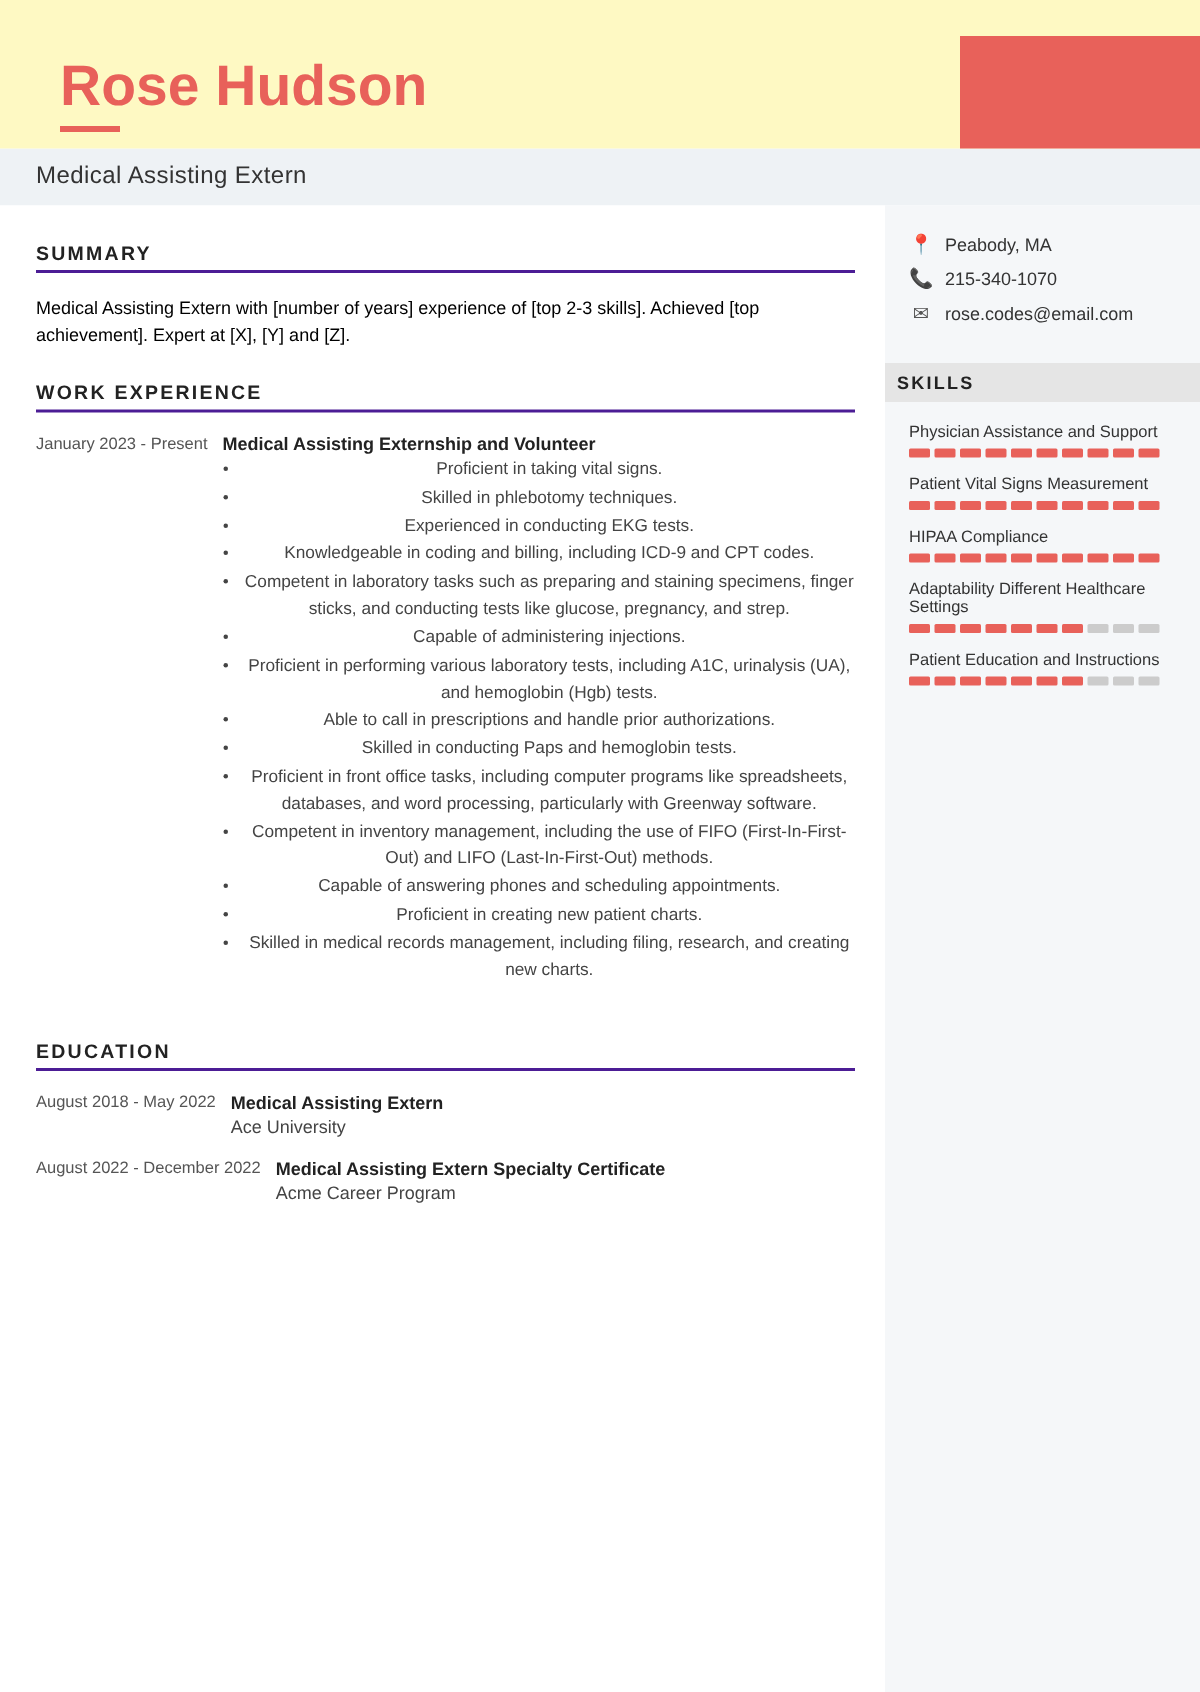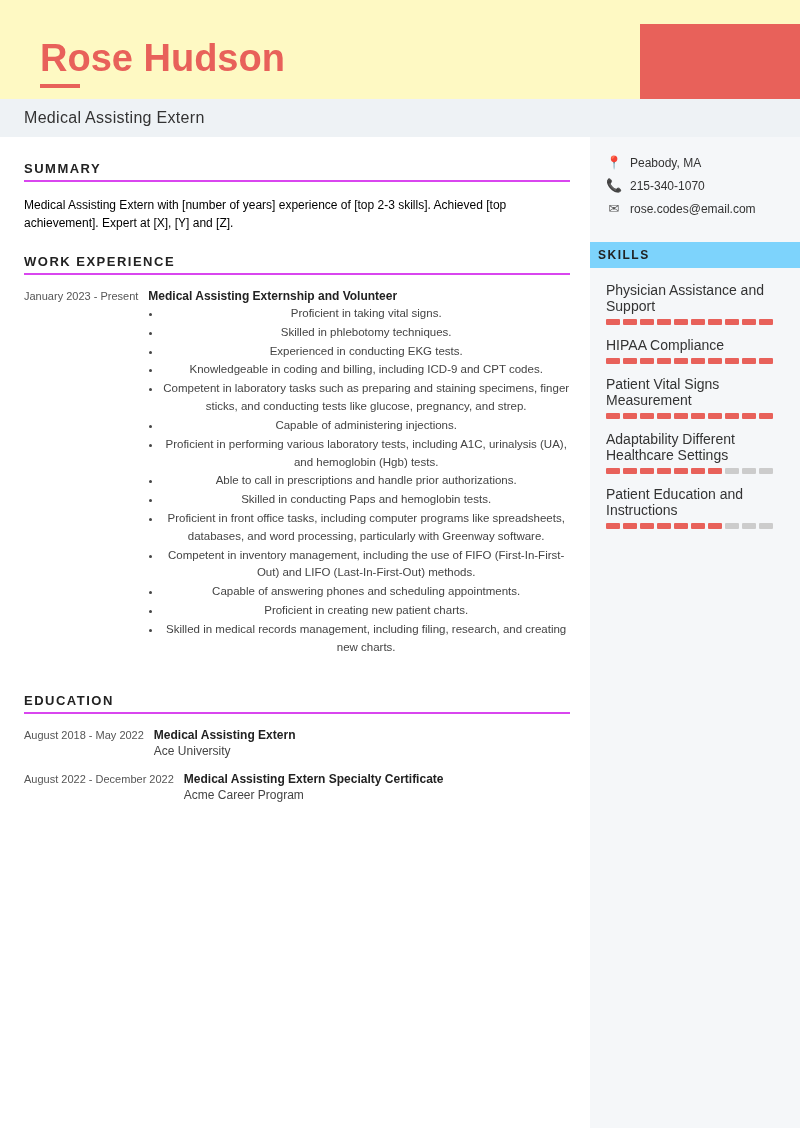--- a/index.html
+++ b/index.html
@@ -71,21 +71,21 @@
       flex: 1;
       padding: 24px 20px 24px 24px;
       background: #fff;
     }
 
     .section-title {
       font-size: 13px;
       font-weight: bold;
       letter-spacing: 1.5px;
       color: #222;
-      border-bottom: 2px solid #d946ef;
+      border-bottom: 2px solid #4c1d95;
       padding-bottom: 4px;
       margin-bottom: 14px;
       text-transform: uppercase;
     }
 
     .summary-text {
       font-size: 12px;
       color: #000000;
       line-height: 1.5;
       margin-bottom: 22px;
@@ -178,32 +178,32 @@
       text-align: center;
     }
 
     .skills-section {}
     .skills-title {
       font-size: 12px;
       font-weight: bold;
       letter-spacing: 1.5px;
       color: #222;
       text-transform: uppercase;
-      background: #7dd3fc;
+      background: #e5e5e5;
       padding: 6px 8px;
       margin-bottom: 14px;
       margin-left: -16px;
       margin-right: -16px;
     }
 
     .skill-item {
       margin-bottom: 12px;
     }
     .skill-name {
-      font-size: 14px;
+      font-size: 11px;
       color: #333;
       margin-bottom: 5px;
     }
     .skill-bar-container {
       display: flex;
       gap: 3px;
     }
     .skill-bar-seg {
       height: 6px;
       width: 14px;
@@ -324,36 +324,36 @@
               <div class="skill-bar-seg filled"></div>
               <div class="skill-bar-seg filled"></div>
               <div class="skill-bar-seg filled"></div>
               <div class="skill-bar-seg filled"></div>
               <div class="skill-bar-seg filled"></div>
               <div class="skill-bar-seg filled"></div>
               <div class="skill-bar-seg filled"></div>
             </div>
           </div>
           <div class="skill-item">
+            <div class="skill-name">Patient Vital Signs Measurement</div>
+            <div class="skill-bar-container">
+              <div class="skill-bar-seg filled"></div>
+              <div class="skill-bar-seg filled"></div>
+              <div class="skill-bar-seg filled"></div>
+              <div class="skill-bar-seg filled"></div>
+              <div class="skill-bar-seg filled"></div>
+              <div class="skill-bar-seg filled"></div>
+              <div class="skill-bar-seg filled"></div>
+              <div class="skill-bar-seg filled"></div>
+              <div class="skill-bar-seg filled"></div>
+              <div class="skill-bar-seg filled"></div>
+            </div>
+          </div>
+          <div class="skill-item">
             <div class="skill-name">HIPAA Compliance</div>
-            <div class="skill-bar-container">
-              <div class="skill-bar-seg filled"></div>
-              <div class="skill-bar-seg filled"></div>
-              <div class="skill-bar-seg filled"></div>
-              <div class="skill-bar-seg filled"></div>
-              <div class="skill-bar-seg filled"></div>
-              <div class="skill-bar-seg filled"></div>
-              <div class="skill-bar-seg filled"></div>
-              <div class="skill-bar-seg filled"></div>
-              <div class="skill-bar-seg filled"></div>
-              <div class="skill-bar-seg filled"></div>
-            </div>
-          </div>
-          <div class="skill-item">
-            <div class="skill-name">Patient Vital Signs Measurement</div>
             <div class="skill-bar-container">
               <div class="skill-bar-seg filled"></div>
               <div class="skill-bar-seg filled"></div>
               <div class="skill-bar-seg filled"></div>
               <div class="skill-bar-seg filled"></div>
               <div class="skill-bar-seg filled"></div>
               <div class="skill-bar-seg filled"></div>
               <div class="skill-bar-seg filled"></div>
               <div class="skill-bar-seg filled"></div>
               <div class="skill-bar-seg filled"></div>

